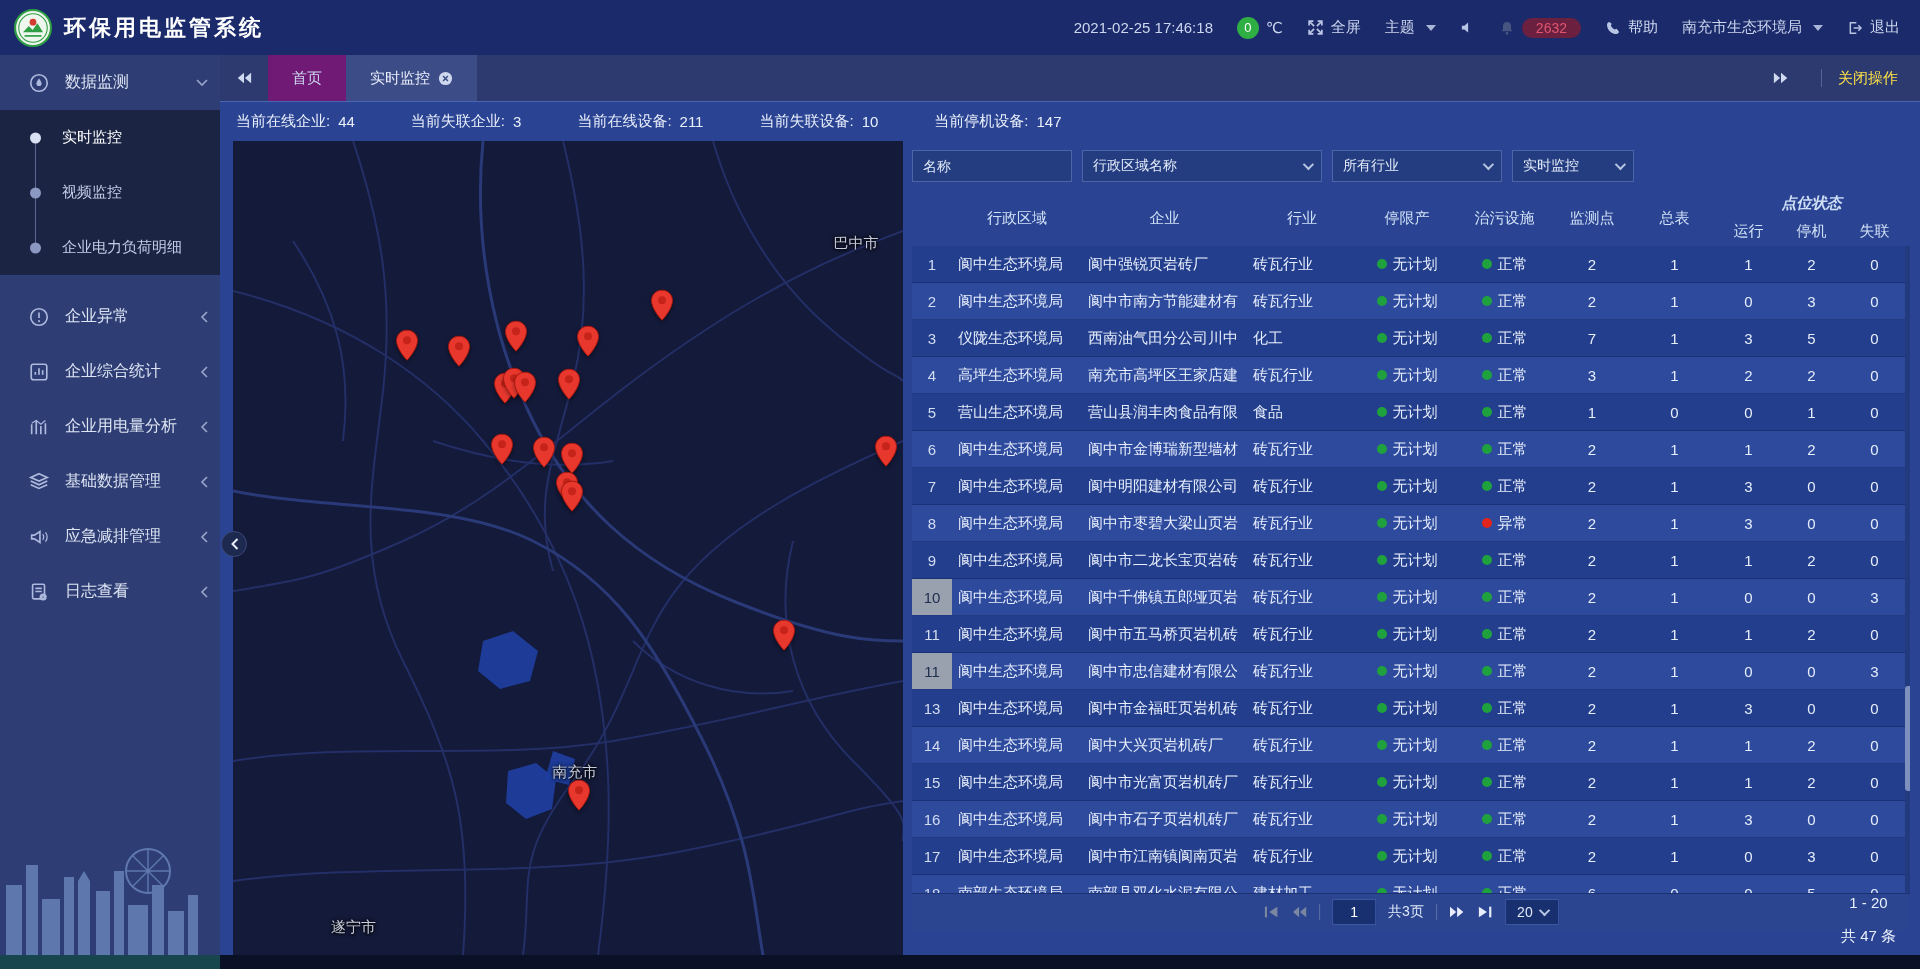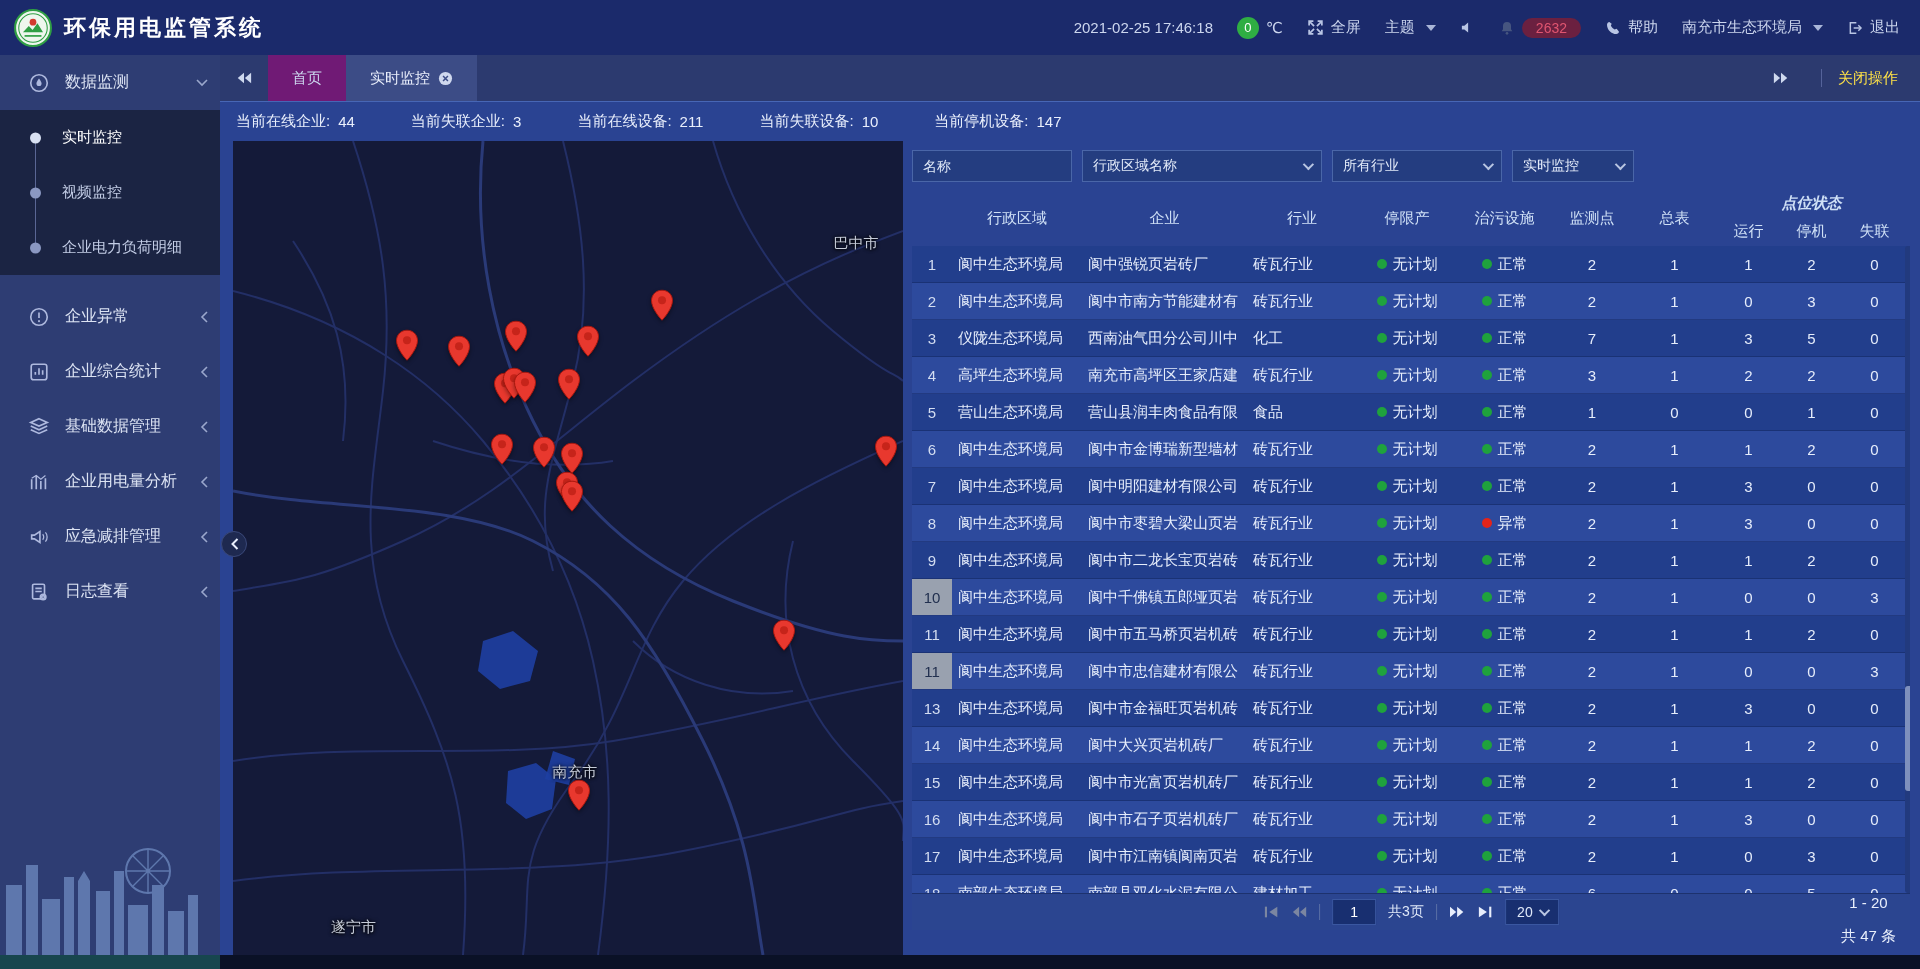--- a/index.html
+++ b/index.html
@@ -227,38 +227,38 @@
     <span>企业综合统计</span>
     <span class="chev">
       <svg width="8" height="12" viewBox="0 0 8 12" fill="none" stroke="currentColor" stroke-width="1.6">
           <path d="M7 1L2 6l5 5"></path>
         </svg>
     </span>
   </div>
 
   <div class="side-group">
     <svg class="gicon" viewBox="0 0 24 24" fill="none" stroke="currentColor" stroke-width="1.8">
-      <path d="M12 3l9 4-9 4-9-4 9-4z"></path>
-        <path d="M3 11l9 4 9-4"></path>
-        <path d="M3 15l9 4 9-4"></path>
-    </svg>
-    <span>基础数据管理</span>
+      <path d="M4 20V9M9 20V5M14 20v-9M19 20V8"></path>
+        <path d="M4 8l5-3 5 4 5-4" stroke-width="1.3"></path>
+    </svg>
+    <span>企业用电量分析</span>
     <span class="chev">
       <svg width="8" height="12" viewBox="0 0 8 12" fill="none" stroke="currentColor" stroke-width="1.6">
           <path d="M7 1L2 6l5 5"></path>
         </svg>
     </span>
   </div>
 
   <div class="side-group">
     <svg class="gicon" viewBox="0 0 24 24" fill="none" stroke="currentColor" stroke-width="1.8">
-      <path d="M4 20V9M9 20V5M14 20v-9M19 20V8"></path>
-        <path d="M4 8l5-3 5 4 5-4" stroke-width="1.3"></path>
-    </svg>
-    <span>企业用电量分析</span>
+      <path d="M12 3l9 4-9 4-9-4 9-4z"></path>
+        <path d="M3 11l9 4 9-4"></path>
+        <path d="M3 15l9 4 9-4"></path>
+    </svg>
+    <span>基础数据管理</span>
     <span class="chev">
       <svg width="8" height="12" viewBox="0 0 8 12" fill="none" stroke="currentColor" stroke-width="1.6">
           <path d="M7 1L2 6l5 5"></path>
         </svg>
     </span>
   </div>
 
   <div class="side-group">
     <svg class="gicon" viewBox="0 0 24 24" fill="none" stroke="currentColor" stroke-width="1.8">
       <path d="M4 10v4h3l6 4V6l-6 4H4z"></path>

